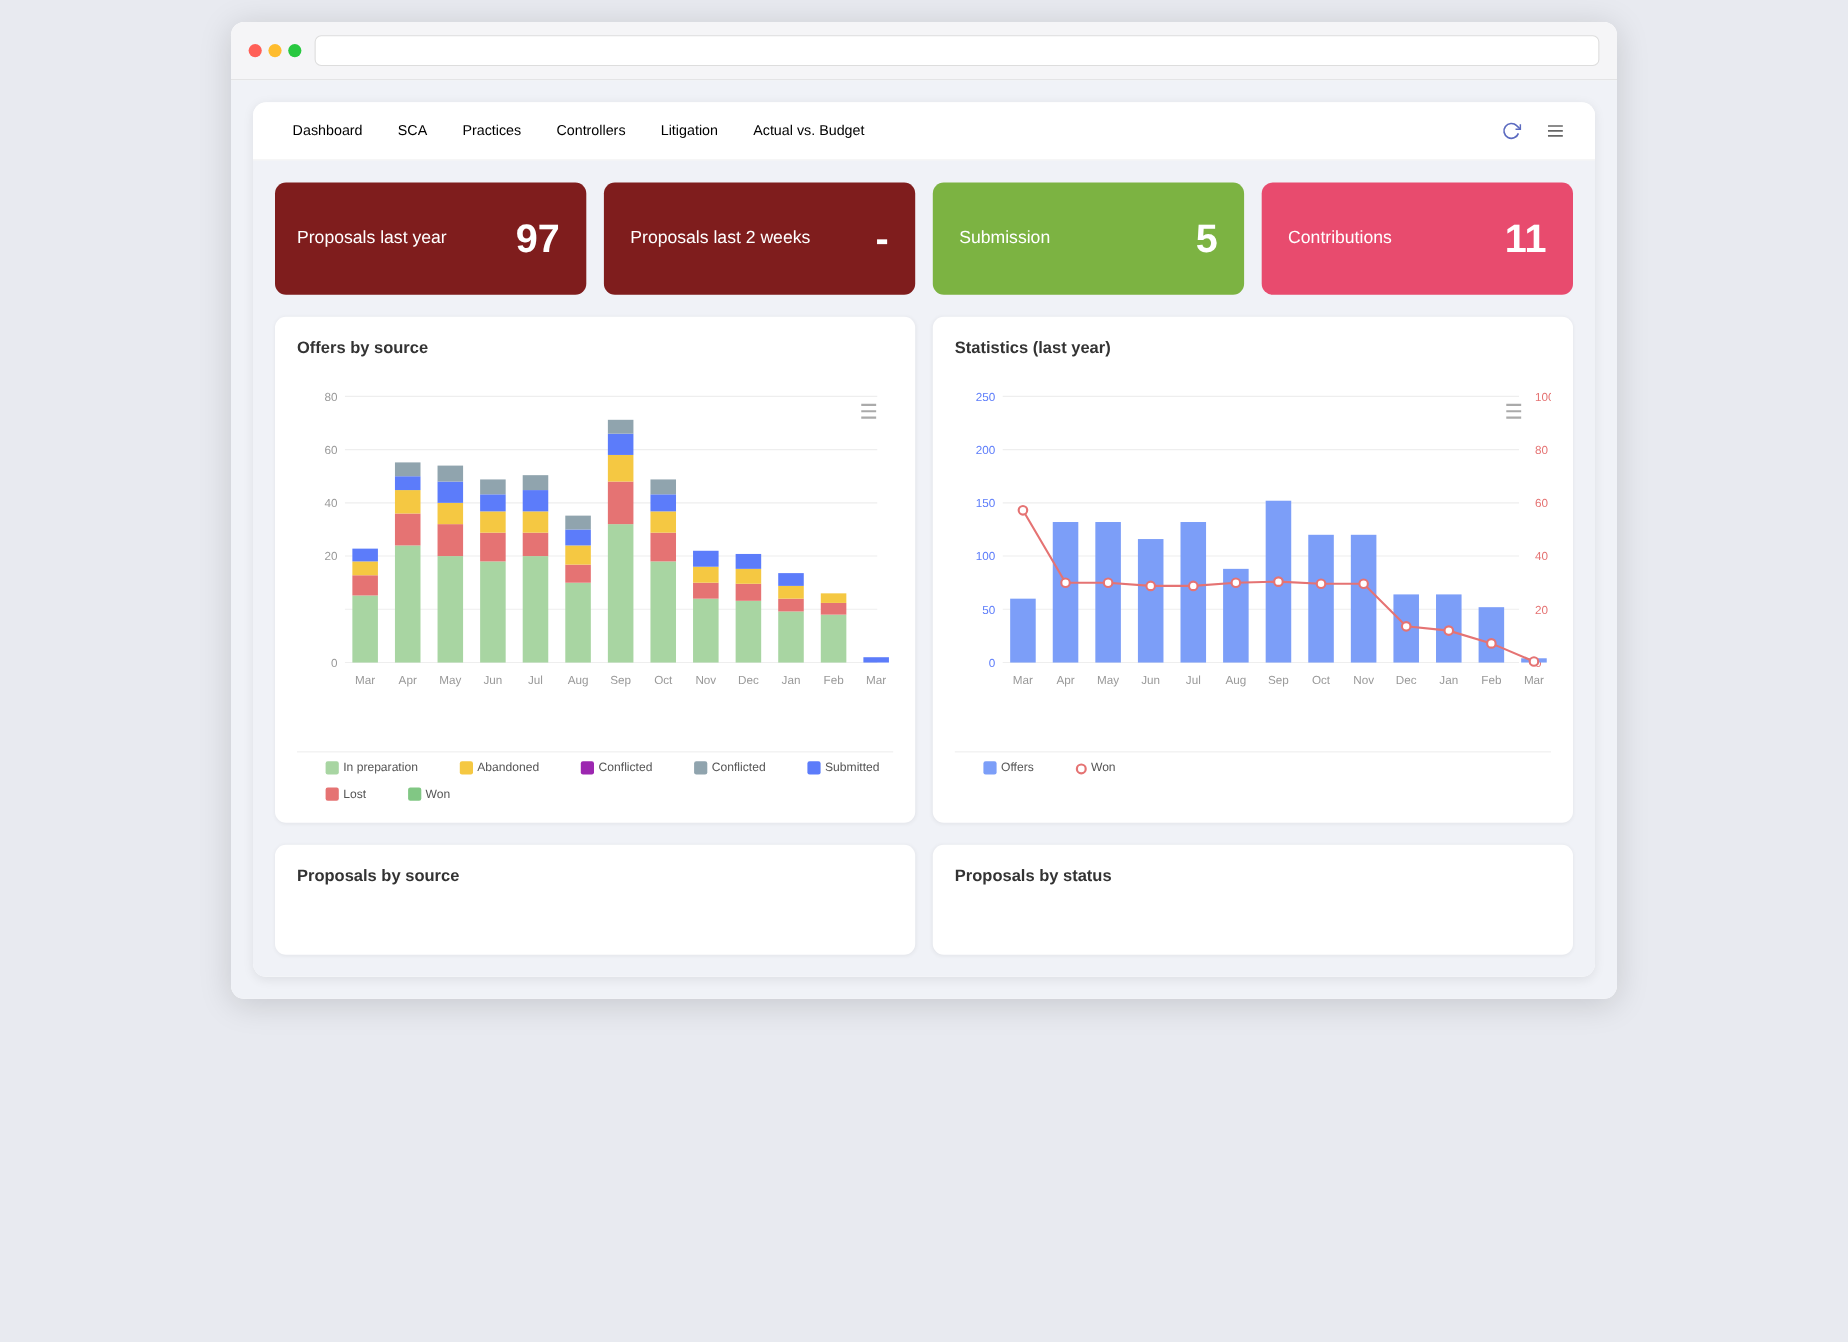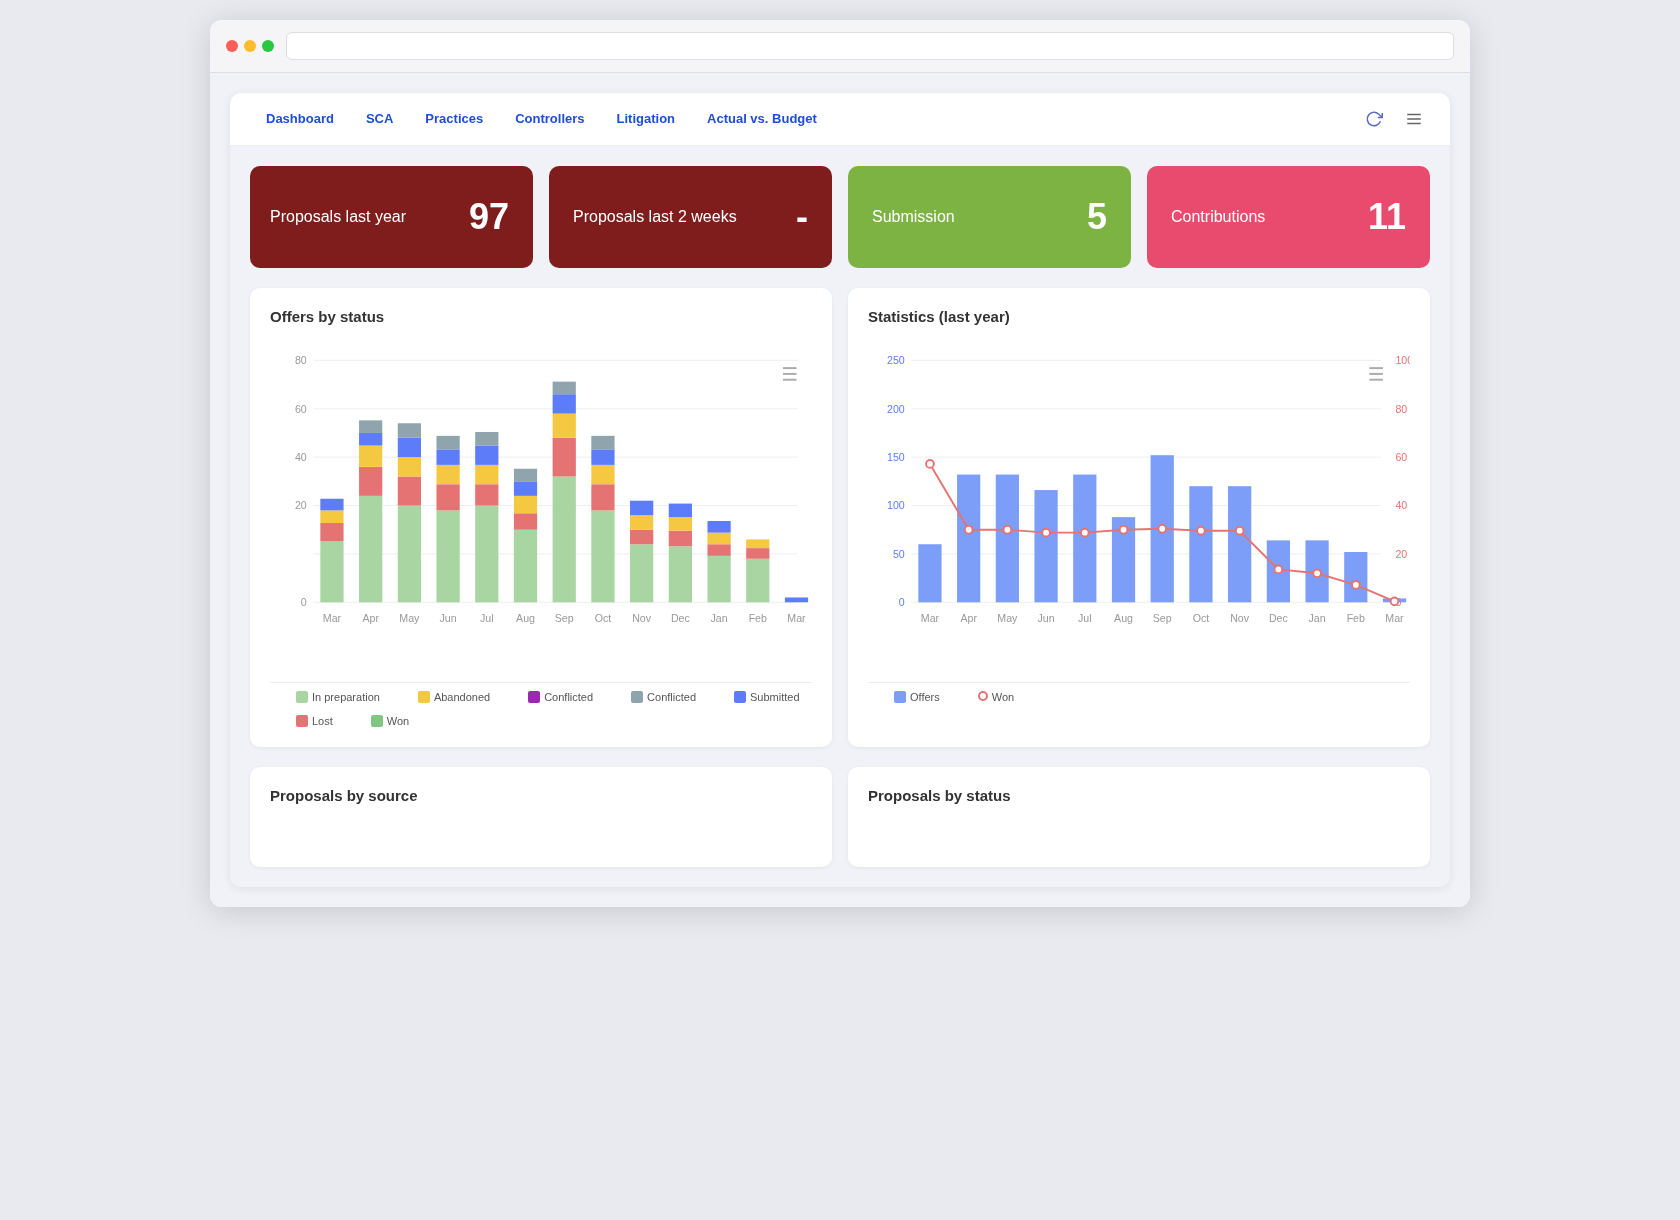--- a/index.html
+++ b/index.html
@@ -64,26 +64,25 @@
     }
     .nav-tabs {
       display: flex;
       align-items: center;
       flex: 1;
       gap: 0;
     }
     .nav-tab {
       padding: 18px 16px;
       font-size: 13px;
-      color: #1d4ed8;
+      color: #000000;
       cursor: pointer;
       white-space: nowrap;
       border-bottom: 2px solid transparent;
       margin-bottom: -1px;
-      font-weight: bold;
     }
     .nav-tab.active {
       color: #4a6cf7;
       border-bottom: 2px solid #4a6cf7;
       font-weight: 500;
     }
     .nav-actions {
       display: flex;
       align-items: center;
       gap: 8px;
@@ -165,21 +164,21 @@
     .legend {
       display: flex;
       flex-wrap: wrap;
       gap: 12px;
       margin-top: 8px;
       padding-top: 8px;
       border-top: 1px solid #eee;
     }
     .legend-item {
       display: flex;
-      align-items: flex-start;
+      align-items: flex-end;
       gap: 4px;
       font-size: 11px;
       color: #555;
       padding-left: 26px;
     }
     .legend-color {
       width: 12px; height: 12px;
       border-radius: 2px;
       flex-shrink: 0;
     }
@@ -248,21 +247,21 @@
           </div>
           <div class="stat-card stat-card-red">
             <span class="stat-label">Contributions</span>
             <span class="stat-value">11</span>
           </div>
         </div>
 
         <div class="charts-row">
 
           <div class="chart-panel">
-            <div class="chart-title">Offers by status</div>
+            <div class="chart-title">Offers by source</div>
             <div class="chart-container">
               <svg width="100%" viewBox="0 0 560 340" xmlns="http://www.w3.org/2000/svg">
 
                 <line x1="45" y1="20" x2="545" y2="20" stroke="#eee" stroke-width="1"></line>
                 <line x1="45" y1="70" x2="545" y2="70" stroke="#eee" stroke-width="1"></line>
                 <line x1="45" y1="120" x2="545" y2="120" stroke="#eee" stroke-width="1"></line>
                 <line x1="45" y1="170" x2="545" y2="170" stroke="#eee" stroke-width="1"></line>
                 <line x1="45" y1="220" x2="545" y2="220" stroke="#eee" stroke-width="1"></line>
                 <line x1="45" y1="270" x2="545" y2="270" stroke="#eee" stroke-width="1"></line>
 

